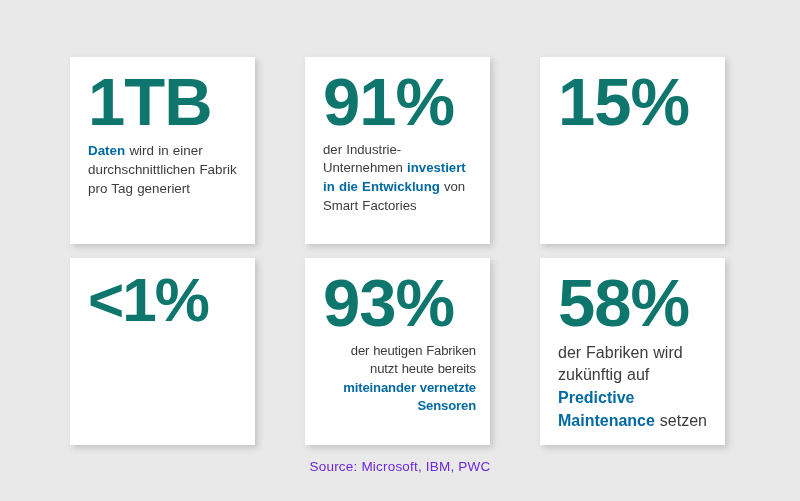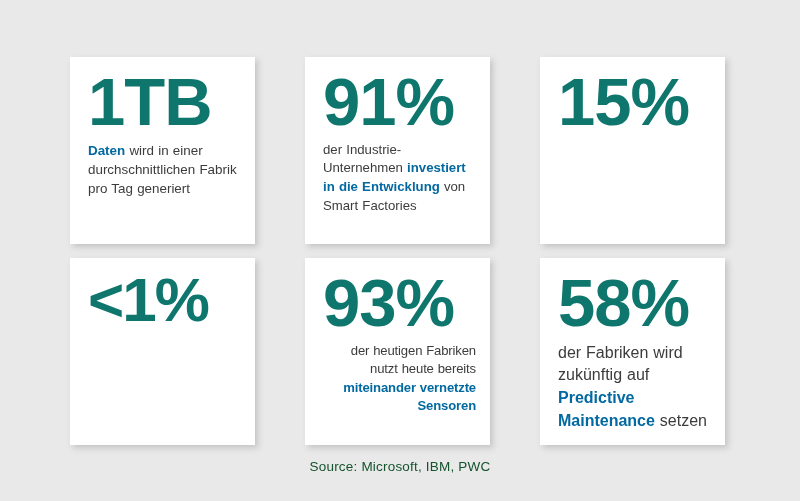--- a/index.html
+++ b/index.html
@@ -82,21 +82,21 @@
   .card-2 .stat-desc { font-size: 13.2px; }
   .card-5 .stat-desc { font-size: 13.1px; letter-spacing: -0.15px; text-align: right; }
   .card-6 .stat-desc { font-size: 16px; }
 
   .source-line {
     position: absolute;
     left: 0;
     top: 458px;
     width: 800px;
     text-align: center;
-    color: #14532d;
+    color: #6d28d9;
     font-family: "Liberation Sans", sans-serif;
     font-size: 13.5px;
     line-height: 18px;
     letter-spacing: 0.2px;
   }
 </style>
 </head>
 <body>
 
 <div id="infographic">

